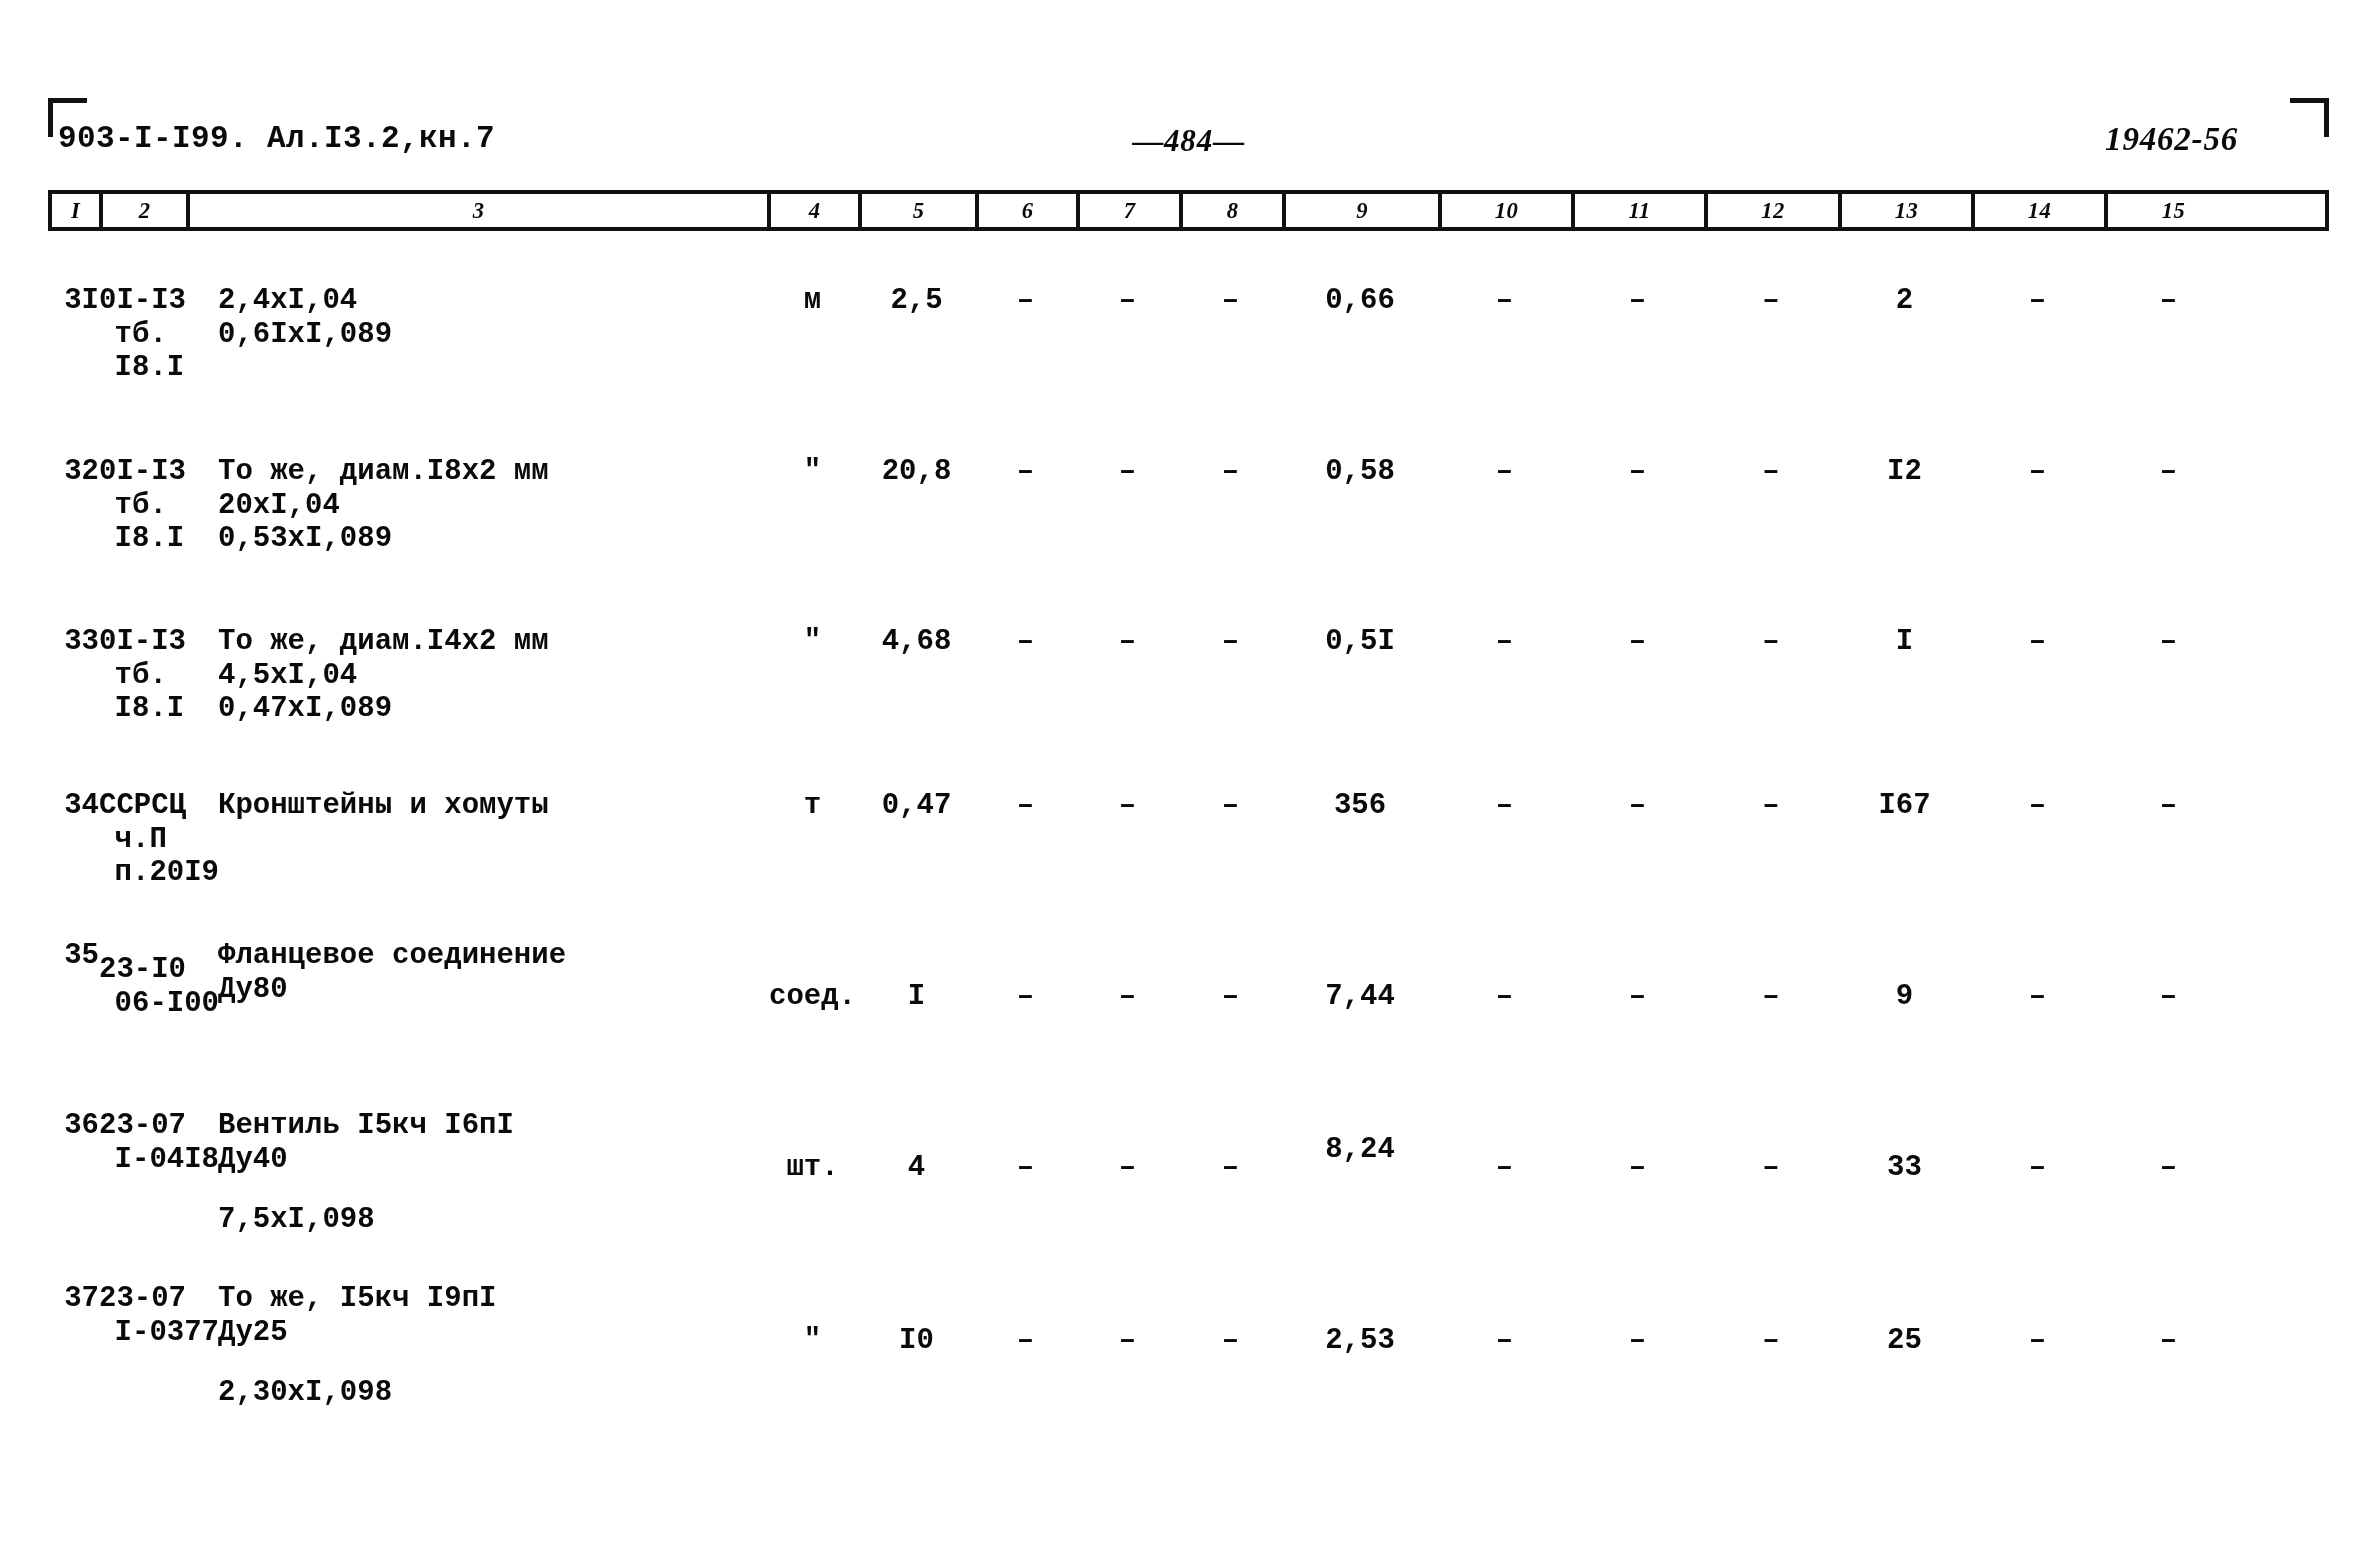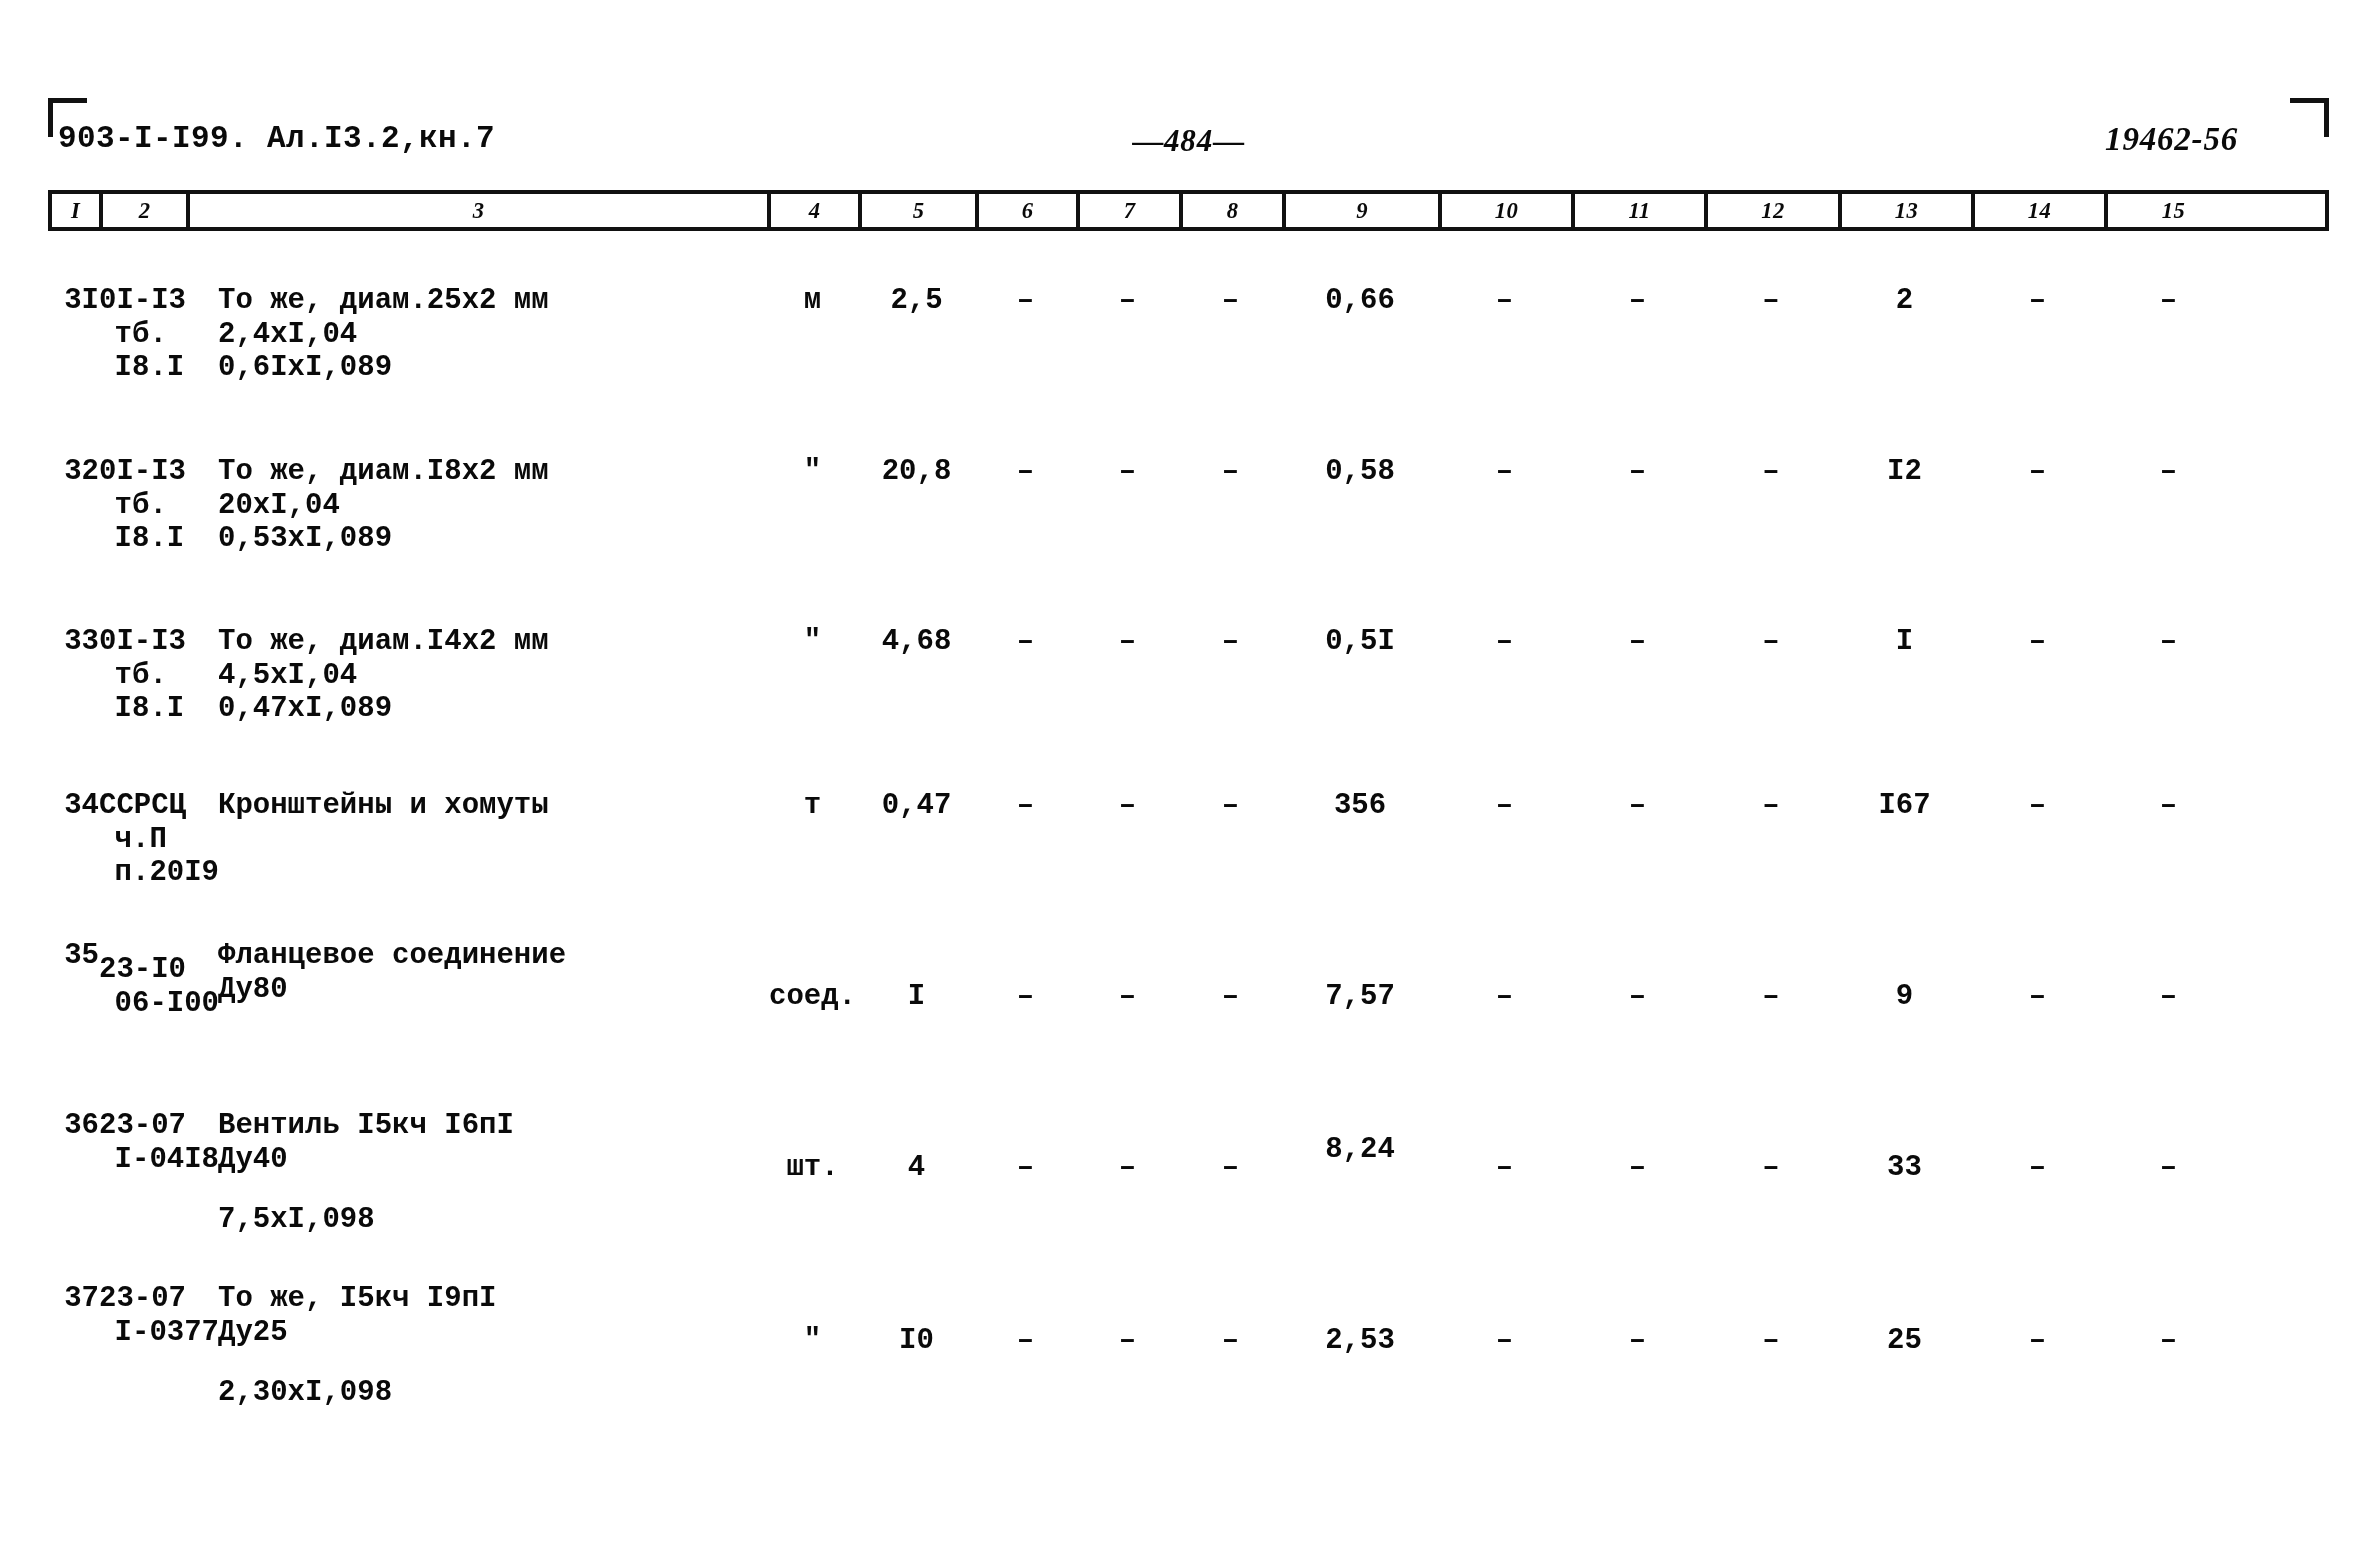--- a/index.html
+++ b/index.html
@@ -160,21 +160,21 @@
     <div class="colnum-cell" style="width: 134px; flex: 0 0 134px;">12</div>
     <div class="colnum-cell" style="width: 133px; flex: 0 0 133px;">13</div>
     <div class="colnum-cell" style="width: 133px; flex: 0 0 133px;">14</div>
     <div class="colnum-cell" style="width: 131px; flex: 0 0 131px;">15</div>
   </div>
 
 <div class="table-area" id="table-area">
     <div class="data-row" style="position: absolute; top: 41px; left: 0px; width: 2281px;">
       <div class="cell num" style="position: absolute; left: 0px; width: 51px; top: 0px;">3I</div>
       <div class="cell left" style="position: absolute; left: 51px; width: 134px; top: 0px;"><span class="sub-indent">0I-I3</span><span class="sub-indent" style="padding-left: 15.6px;">тб.</span><span class="sub-indent" style="padding-left: 15.6px;">I8.I</span></div>
-      <div class="cell left" style="position: absolute; left: 170px; width: 737px; top: 0px;"><span class="sub-indent">То же, диам.25х2 мм</span><span class="sub-indent" style="padding-left: 0px;">2,4хI,04</span><span class="sub-indent">0,6IхI,089</span></div>
+      <div class="cell left" style="position: absolute; left: 170px; width: 737px; top: 0px;"><span class="sub-indent" style="padding-left: 0px;">2,4хI,04</span><span class="sub-indent">0,6IхI,089</span></div>
       <div class="cell center" style="position: absolute; left: 719px; width: 91px; top: 0px;">м</div>
       <div class="cell center" style="position: absolute; left: 810px; width: 117px; top: 0px;">2,5</div>
       <div class="cell center" style="position: absolute; left: 927px; width: 101px; top: 0px;">–</div>
       <div class="cell center" style="position: absolute; left: 1028px; width: 103px; top: 0px;">–</div>
       <div class="cell center" style="position: absolute; left: 1131px; width: 103px; top: 0px;">–</div>
       <div class="cell center" style="position: absolute; left: 1234px; width: 156px; top: 0px;">0,66</div>
       <div class="cell center" style="position: absolute; left: 1390px; width: 133px; top: 0px;">–</div>
       <div class="cell center" style="position: absolute; left: 1523px; width: 133px; top: 0px;">–</div>
       <div class="cell center" style="position: absolute; left: 1656px; width: 134px; top: 0px;">–</div>
       <div class="cell center" style="position: absolute; left: 1790px; width: 133px; top: 0px;">2</div>
@@ -234,21 +234,21 @@
     </div>
     <div class="data-row" style="position: absolute; top: 696px; left: 0px; width: 2281px;">
       <div class="cell num" style="position: absolute; left: 0px; width: 51px; top: 0px;">35</div>
       <div class="cell left" style="position: absolute; left: 51px; width: 134px; top: 0px; margin-top: 14px;"><span class="sub-indent">23-I0</span><span class="sub-indent" style="padding-left: 15.6px;">06-I00</span></div>
       <div class="cell left" style="position: absolute; left: 170px; width: 737px; top: 0px;"><span class="sub-indent">Фланцевое соединение</span><span class="sub-indent">Ду80</span></div>
       <div class="cell center" style="position: absolute; left: 719px; width: 91px; top: 41px;">соед.</div>
       <div class="cell center" style="position: absolute; left: 810px; width: 117px; top: 41px;">I</div>
       <div class="cell center" style="position: absolute; left: 927px; width: 101px; top: 41px;">–</div>
       <div class="cell center" style="position: absolute; left: 1028px; width: 103px; top: 41px;">–</div>
       <div class="cell center" style="position: absolute; left: 1131px; width: 103px; top: 41px;">–</div>
-      <div class="cell center" style="position: absolute; left: 1234px; width: 156px; top: 41px;">7,57</div>
+      <div class="cell center" style="position: absolute; left: 1234px; width: 156px; top: 41px;">7,44</div>
       <div class="cell center" style="position: absolute; left: 1390px; width: 133px; top: 41px;">–</div>
       <div class="cell center" style="position: absolute; left: 1523px; width: 133px; top: 41px;">–</div>
       <div class="cell center" style="position: absolute; left: 1656px; width: 134px; top: 41px;">–</div>
       <div class="cell center" style="position: absolute; left: 1790px; width: 133px; top: 41px;">9</div>
       <div class="cell center" style="position: absolute; left: 1923px; width: 133px; top: 41px;">–</div>
       <div class="cell center" style="position: absolute; left: 2055px; width: 131px; top: 41px;">–</div>
     </div>
     <div class="data-row" style="position: absolute; top: 866px; left: 0px; width: 2281px;">
       <div class="cell num" style="position: absolute; left: 0px; width: 51px; top: 0px;">36</div>
       <div class="cell left" style="position: absolute; left: 51px; width: 134px; top: 0px;"><span class="sub-indent">23-07</span><span class="sub-indent" style="padding-left: 15.6px;">I-04I8</span></div>

